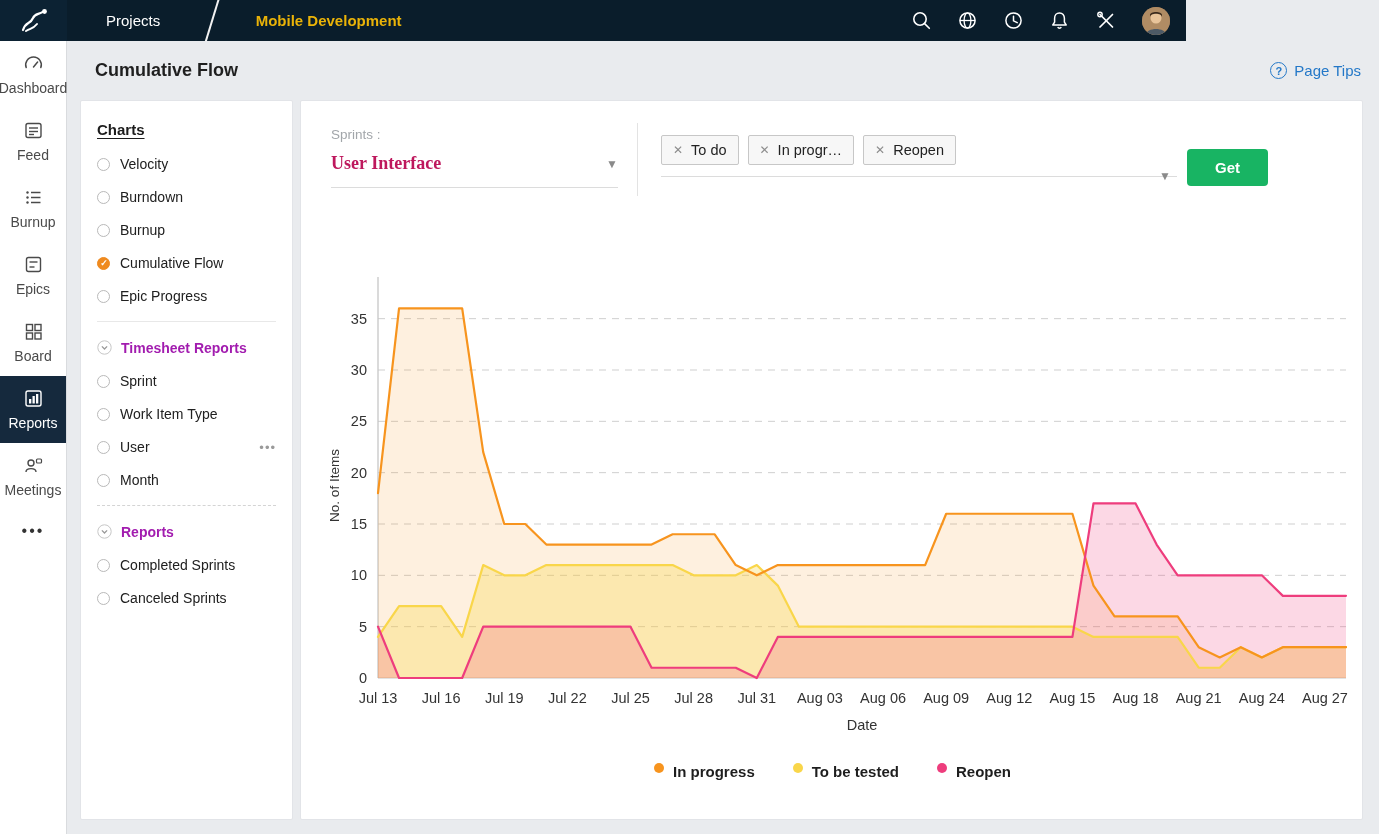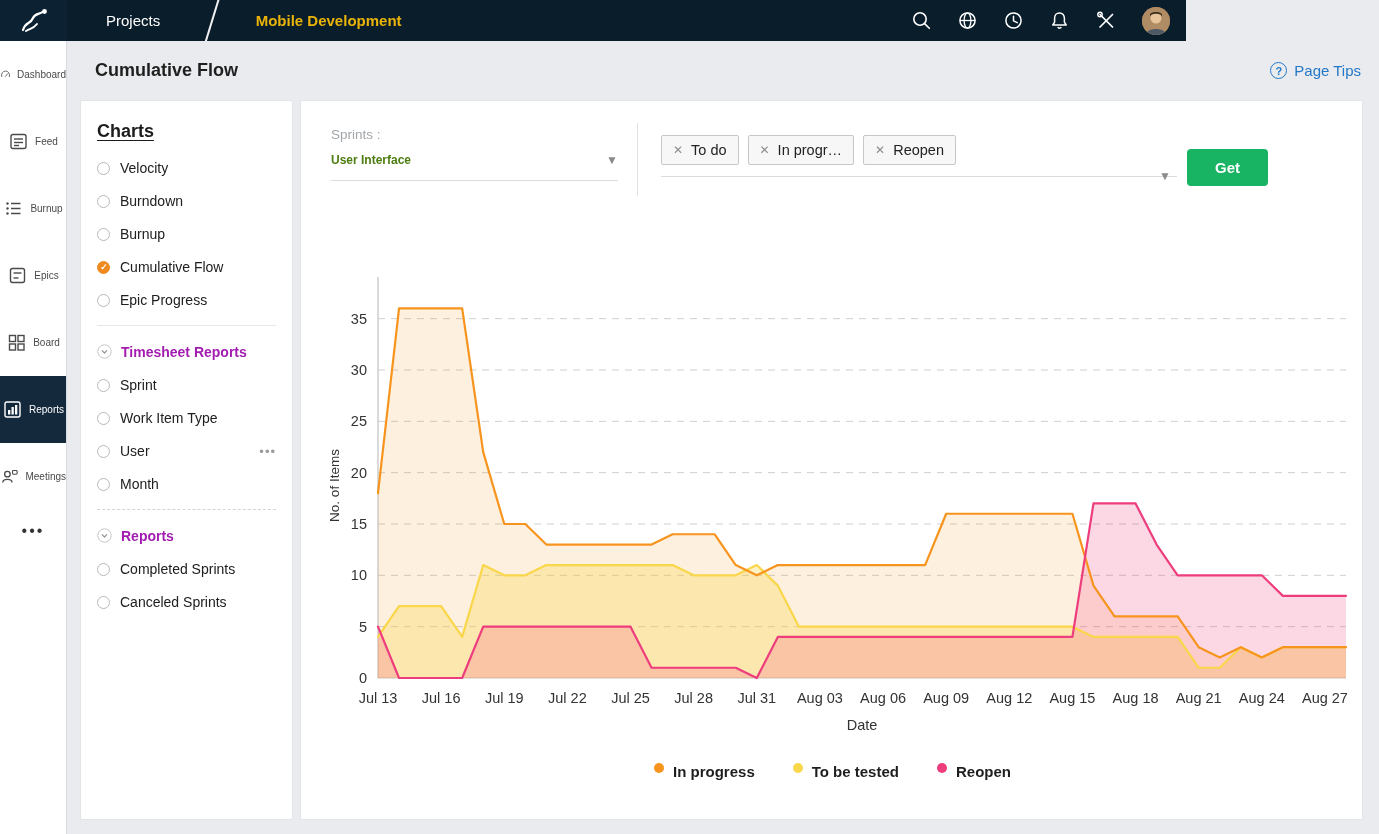--- a/index.html
+++ b/index.html
@@ -16,42 +16,42 @@
   .avatar { width:28px; height:28px; border-radius:50%; overflow:hidden; background:#8d6b4e; cursor:pointer; flex:none; }
 
   
   .page-header { position:absolute; top:41px; left:67px; width:1312px; height:59px; display:flex; align-items:center; padding:0 18px 0 28px; }
   .page-title { font-size:18px; font-weight:700; color:#1f1f1f; }
   .page-tips { margin-left:auto; display:flex; align-items:center; gap:7px; color:#2478c8; font-size:15px; cursor:pointer; }
   .qmark { width:17px; height:17px; border:1.4px solid #2478c8; border-radius:50%; display:inline-flex; align-items:center; justify-content:center; font-size:11px; font-weight:700; }
 
   
   .sidebar { position:absolute; top:41px; left:0; width:67px; height:793px; background:#fff; border-right:1px solid #d9dbde; }
-  .sb-item { height:67px; display:flex; flex-direction:row; align-items:center; justify-content:center; gap:6px; font-size:10px; color:#4a4a4a; cursor:pointer; }
+  .sb-item { height:67px; display:flex; flex-direction:column; align-items:center; justify-content:center; gap:6px; font-size:14px; color:#4a4a4a; cursor:pointer; }
   .sb-item.active { background:#15293d; color:#fff; }
   .sb-more { text-align:center; margin-top:12px; font-size:16px; letter-spacing:2px; color:#333; cursor:pointer; }
 
   
   .charts-panel { position:absolute; left:80px; top:100px; width:213px; height:720px; background:#fff; border:1px solid #e2e4e8; border-radius:2px; padding:20px 16px; overflow:hidden; }
-  .charts-heading { font-size:18px; font-weight:700; color:#1c1c1c; text-decoration:underline; text-underline-offset:3px; margin-bottom:18px; }
+  .charts-heading { font-size:15px; font-weight:700; color:#1c1c1c; text-decoration:underline; text-underline-offset:3px; margin-bottom:18px; }
   .opt-row { display:flex; align-items:center; gap:10px; font-size:14px; color:#202020; margin-bottom:17px; cursor:pointer; }
   .radio { position:relative; width:13px; height:13px; border:1.5px solid #b9b9b9; border-radius:50%; flex:none; }
   .opt-row.selected .radio { background:#ef8a1f; border-color:#ef8a1f; }
   .opt-row.selected .radio::after { content:"✓"; position:absolute; color:#fff; font-size:9px; font-weight:700; left:2.2px; top:0.2px; }
   .panel-divider { border-top:1px solid #e8e8e8; margin:4px 0 18px; }
   .panel-divider.dashed { border-top:1px dashed #d4d4d4; }
   .section-row { display:flex; align-items:flex-start; gap:9px; font-size:14px; font-weight:700; color:#a21caf; margin-bottom:17px; cursor:pointer; }
   .row-more { margin-left:auto; color:#9a9a9a; font-size:13px; letter-spacing:1px; }
 
   
   .main-card { position:absolute; left:300px; top:100px; width:1063px; height:720px; background:#fff; border:1px solid #e2e4e8; border-radius:2px; }
   .flt-label { font-size:13.5px; color:#a2a6aa; }
   .sprints-group { position:absolute; left:30px; top:26px; width:287px; border-bottom:1px solid #dcdcdc; padding-bottom:13px; cursor:pointer; }
   .sprint-value-row { display:flex; align-items:center; justify-content:space-between; margin-top:11px; }
-  .sprint-value { font-size:12px; font-weight:700; color:#4d7c0f; }
+  .sprint-value { font-size:18px; font-weight:700; color:#be185d;font-family:Liberation Serif, serif; }
   .caret { color:#8a8a8a; font-size:12px; }
   .v-divider { position:absolute; left:336px; top:22px; width:1px; height:73px; background:#e3e3e3; }
   .status-group { position:absolute; left:360px; top:26px; width:516px; border-bottom:1px solid #dcdcdc; padding-bottom:11px; }
   .chips-row { display:flex; align-items:center; gap:9px; margin-top:8px; padding-right:30px; }
   .chip { display:inline-flex; align-items:center; gap:8px; border:1px solid #c7c7c7; background:#f7f7f7; border-radius:2px; padding:6px 11px; font-size:14.5px; color:#222; cursor:pointer; white-space:nowrap; }
   .chip-x { color:#8c8c8c; font-size:12px; cursor:pointer; }
   .status-caret { position:absolute; right:6px; top:42px; }
   .get-btn { position:absolute; left:886px; top:48px; width:81px; height:37px; background:#18b463; color:#fff; font-size:15px; border:none; border-radius:4px; cursor:pointer; font-family:inherit;font-weight:bold; }
 
   .chart-wrap { position:absolute; left:18px; top:150px; width:1040px; height:505px; }

